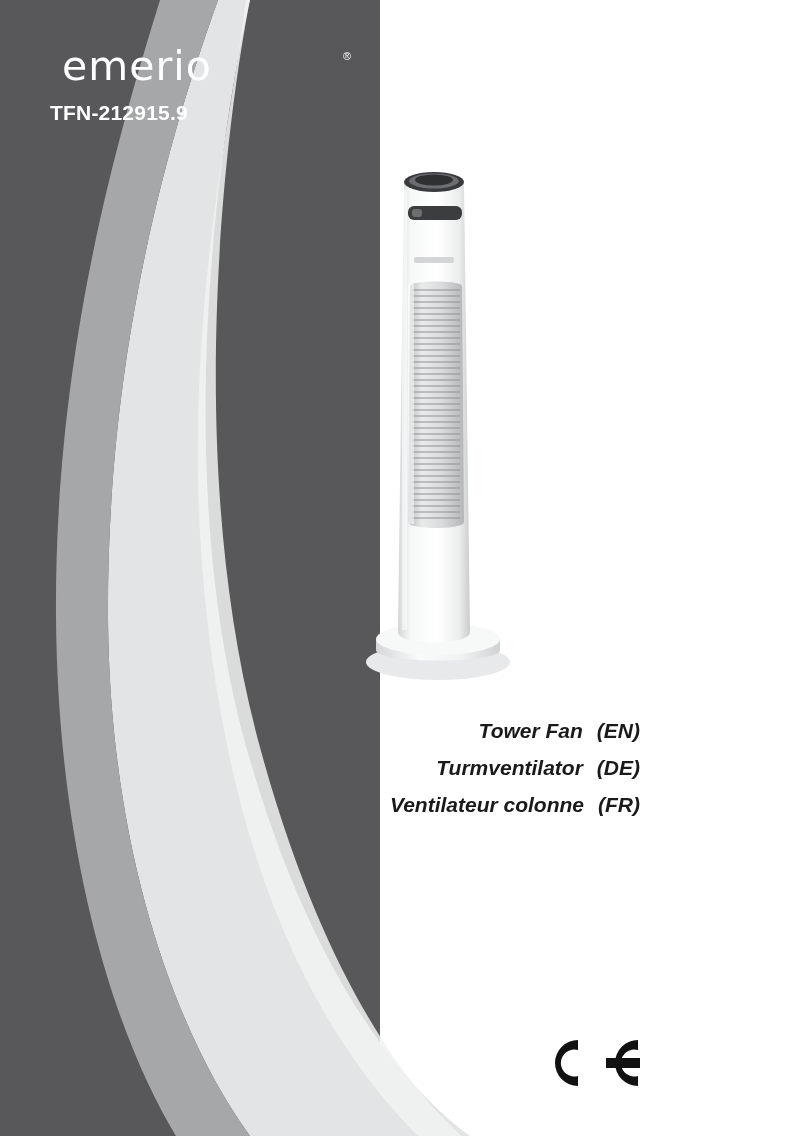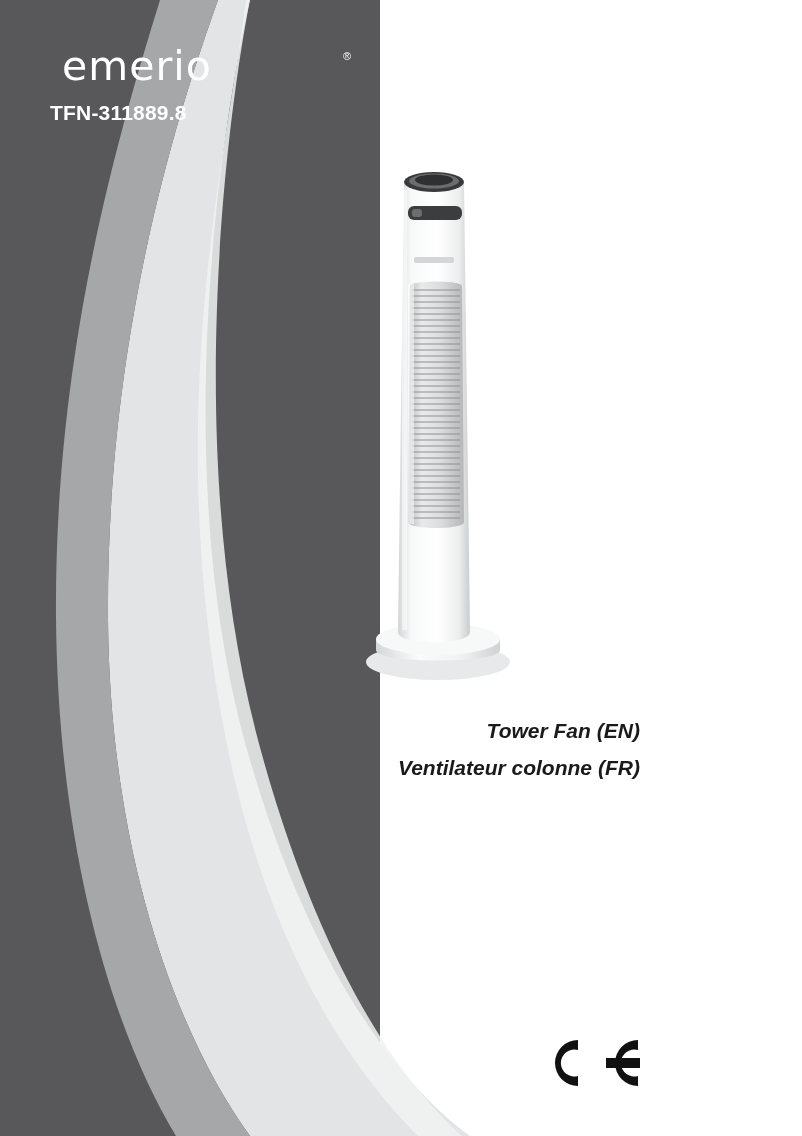--- a/index.html
+++ b/index.html
@@ -87,21 +87,21 @@
   }
   .title-line {
     font-size: 21px;
     font-weight: bold;
     font-style: italic;
     color: #1a1a1a;
     line-height: 37px;
     white-space: nowrap;
   }
   .title-line .lang {
-    margin-left: 6px;
+    margin-left: 14px;
   }
 
   
   .ce-mark {
     position: absolute;
     right: 48px;
     bottom: 42px;
     width: 110px;
     height: 62px;
   }
@@ -128,21 +128,21 @@
 
     <path d="M 380 0 L 380 1136 L 470 1136 C 420 1100, 320 1000, 250 760
              C 150 420, 250 0, 250 0 Z" fill="#ffffff" opacity="0.0"></path>
   </svg>
 
   <div class="brand">
     <div class="brand-word">emerio</div>
     <div class="brand-reg">®</div>
   </div>
 
-  <div class="model">TFN-311889.8</div>
+  <div class="model">TFN-212915.9</div>
 
   <div class="product">
     <svg viewBox="0 0 180 530" width="180" height="530">
       <defs>
         <linearGradient id="bodyGrad" x1="0" y1="0" x2="1" y2="0">
           <stop offset="0%" stop-color="#d2d4d6"></stop>
           <stop offset="18%" stop-color="#f7f8f8"></stop>
           <stop offset="55%" stop-color="#ffffff"></stop>
           <stop offset="85%" stop-color="#eceded"></stop>
           <stop offset="100%" stop-color="#c9cbcd"></stop>
@@ -223,20 +223,23 @@
 
       <rect x="52" y="40" width="5" height="440" fill="#ffffff" opacity="0.5"></rect>
     </svg>
   </div>
 
   <div class="titles">
     <div class="title-line">
       <span>Tower Fan</span><span class="lang">(EN)</span>
     </div>
     <div class="title-line">
+      <span>Turmventilator</span><span class="lang">(DE)</span>
+    </div>
+    <div class="title-line">
       <span>Ventilateur colonne</span><span class="lang">(FR)</span>
     </div>
   </div>
 
   <div class="ce-mark">
     <svg viewBox="0 0 110 62" width="110" height="62">
 
       <path d="M 44 8 A 23 23 0 1 0 44 54 L 44 44 A 13.5 13.5 0 1 1 44 18 Z" fill="#111111"></path>
 
       <path d="M 104 8 A 23 23 0 1 0 104 54 L 104 44 A 13.5 13.5 0 1 1 104 18 Z" fill="#111111"></path>

